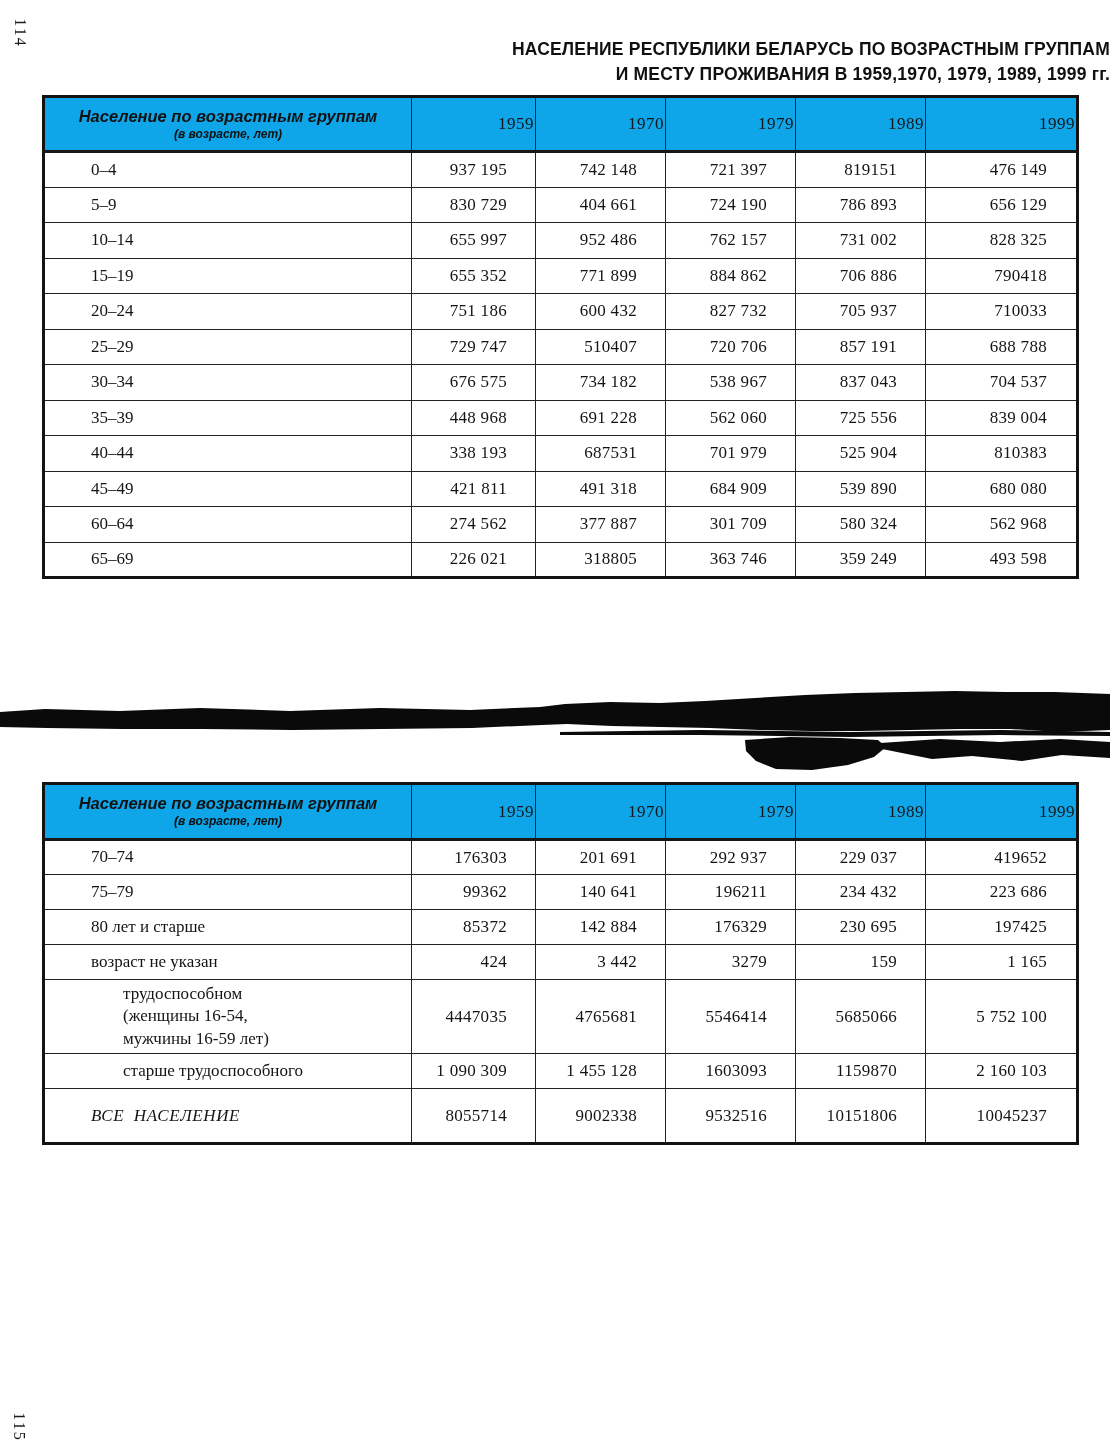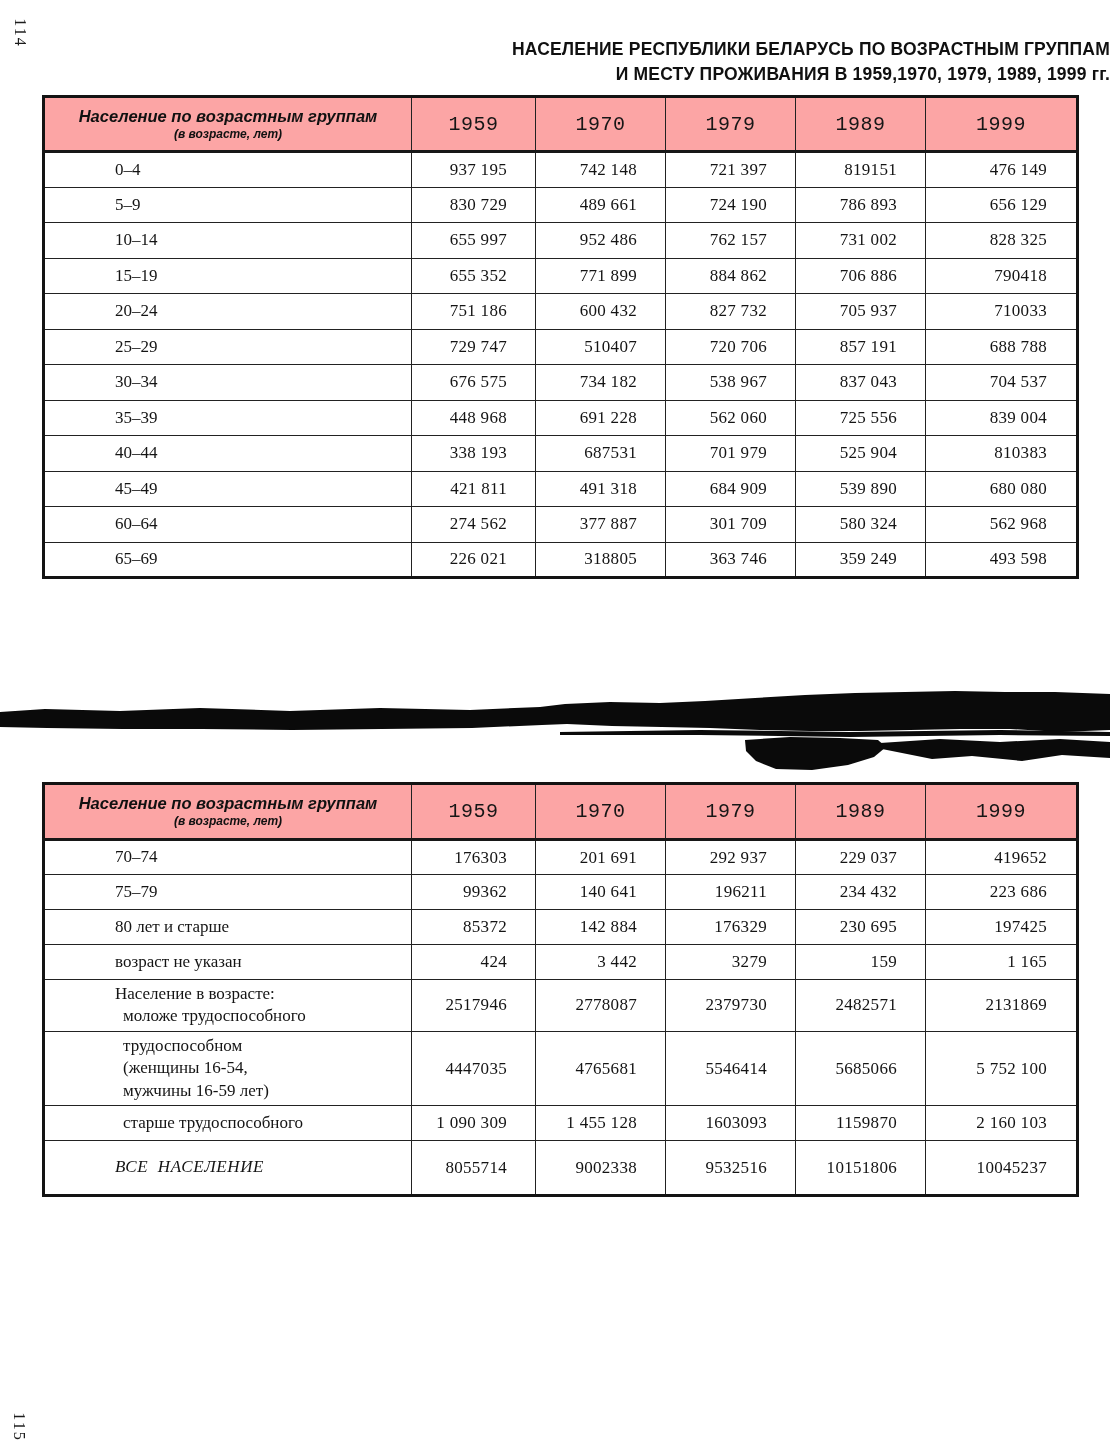--- a/index.html
+++ b/index.html
@@ -40,51 +40,51 @@
     border-collapse:collapse;table-layout:fixed;
     background:#fff;
   }
   table.t1{top:95px;}
   table.t2{top:782px;}
   table.pop{border:3px solid #131313;}
   table.pop th, table.pop td{border:1.6px solid #222;}
   table.pop thead th{
     border-bottom:3.5px solid #171717;
     vertical-align:middle;
-    background:#fca5a5;
+    background:#0ea5e9;
   }
   .t1 thead tr{height:55px;}
   .t2 thead tr{height:56px;}
   .t1 tbody tr{height:35.5px;}
   .t2 tbody tr{height:35px;}
   .t2 tbody tr:last-child{height:55px;}
   th.label-h{text-align:center;}
   .hl1{
     font-family:"Liberation Sans", sans-serif;
     font-weight:bold;font-style:italic;
     font-size:16.5px;line-height:1.25;color:#111;
   }
   .hl2{
     font-family:"Liberation Sans", sans-serif;
     font-weight:bold;font-style:italic;
     font-size:12px;line-height:1.3;color:#111;
   }
   th.year{
-    font-family:Liberation Mono, monospace;
+    font-family:Liberation Serif, serif;
     font-weight:normal;
-    font-size:20px;color:#161616;
-    text-align:center;letter-spacing:0.5px;
+    font-size:17px;color:#161616;
+    text-align:right;letter-spacing:0.5px;
   }
   td.label-cell{
     vertical-align:middle;
     padding:3px 6px 3px 0;
     font-size:17px;
   }
   .label-line{white-space:pre-wrap;line-height:1.32;}
-  .indent-0{padding-left:46px;margin-left:24px;}
+  .indent-0{padding-left:46px;}
   .indent-1{padding-left:78px;}
   td.value-cell{
     vertical-align:middle;
     text-align:right;
     padding-right:28px;
     font-size:17px;
     letter-spacing:0.3px;
   }
   td.value-cell.last{padding-right:29px;}
   tr.italic-row td.label-cell .label-line{font-style:italic;letter-spacing:0.6px;}
@@ -134,21 +134,21 @@
           <td class="value-cell">742 148</td>
           <td class="value-cell">721 397</td>
           <td class="value-cell">819151</td>
           <td class="value-cell last">476 149</td>
         </tr>
         <tr>
           <td class="label-cell">
             <div class="label-line indent-0">5–9</div>
           </td>
           <td class="value-cell">830 729</td>
-          <td class="value-cell">489 661</td>
+          <td class="value-cell">404 661</td>
           <td class="value-cell">724 190</td>
           <td class="value-cell">786 893</td>
           <td class="value-cell last">656 129</td>
         </tr>
         <tr>
           <td class="label-cell">
             <div class="label-line indent-0">10–14</div>
           </td>
           <td class="value-cell">655 997</td>
           <td class="value-cell">952 486</td>
@@ -321,31 +321,20 @@
             <div class="label-line indent-0">возраст не указан</div>
           </td>
           <td class="value-cell">424</td>
           <td class="value-cell">3 442</td>
           <td class="value-cell">3279</td>
           <td class="value-cell">159</td>
           <td class="value-cell last">1 165</td>
         </tr>
         <tr>
           <td class="label-cell">
-            <div class="label-line indent-0">Население в возрасте:</div>
-            <div class="label-line indent-1">моложе трудоспособного</div>
-          </td>
-          <td class="value-cell">2517946</td>
-          <td class="value-cell">2778087</td>
-          <td class="value-cell">2379730</td>
-          <td class="value-cell">2482571</td>
-          <td class="value-cell last">2131869</td>
-        </tr>
-        <tr>
-          <td class="label-cell">
             <div class="label-line indent-1">трудоспособном</div>
             <div class="label-line indent-1">(женщины 16-54,</div>
             <div class="label-line indent-1">мужчины 16-59 лет)</div>
           </td>
           <td class="value-cell">4447035</td>
           <td class="value-cell">4765681</td>
           <td class="value-cell">5546414</td>
           <td class="value-cell">5685066</td>
           <td class="value-cell last">5 752 100</td>
         </tr>

